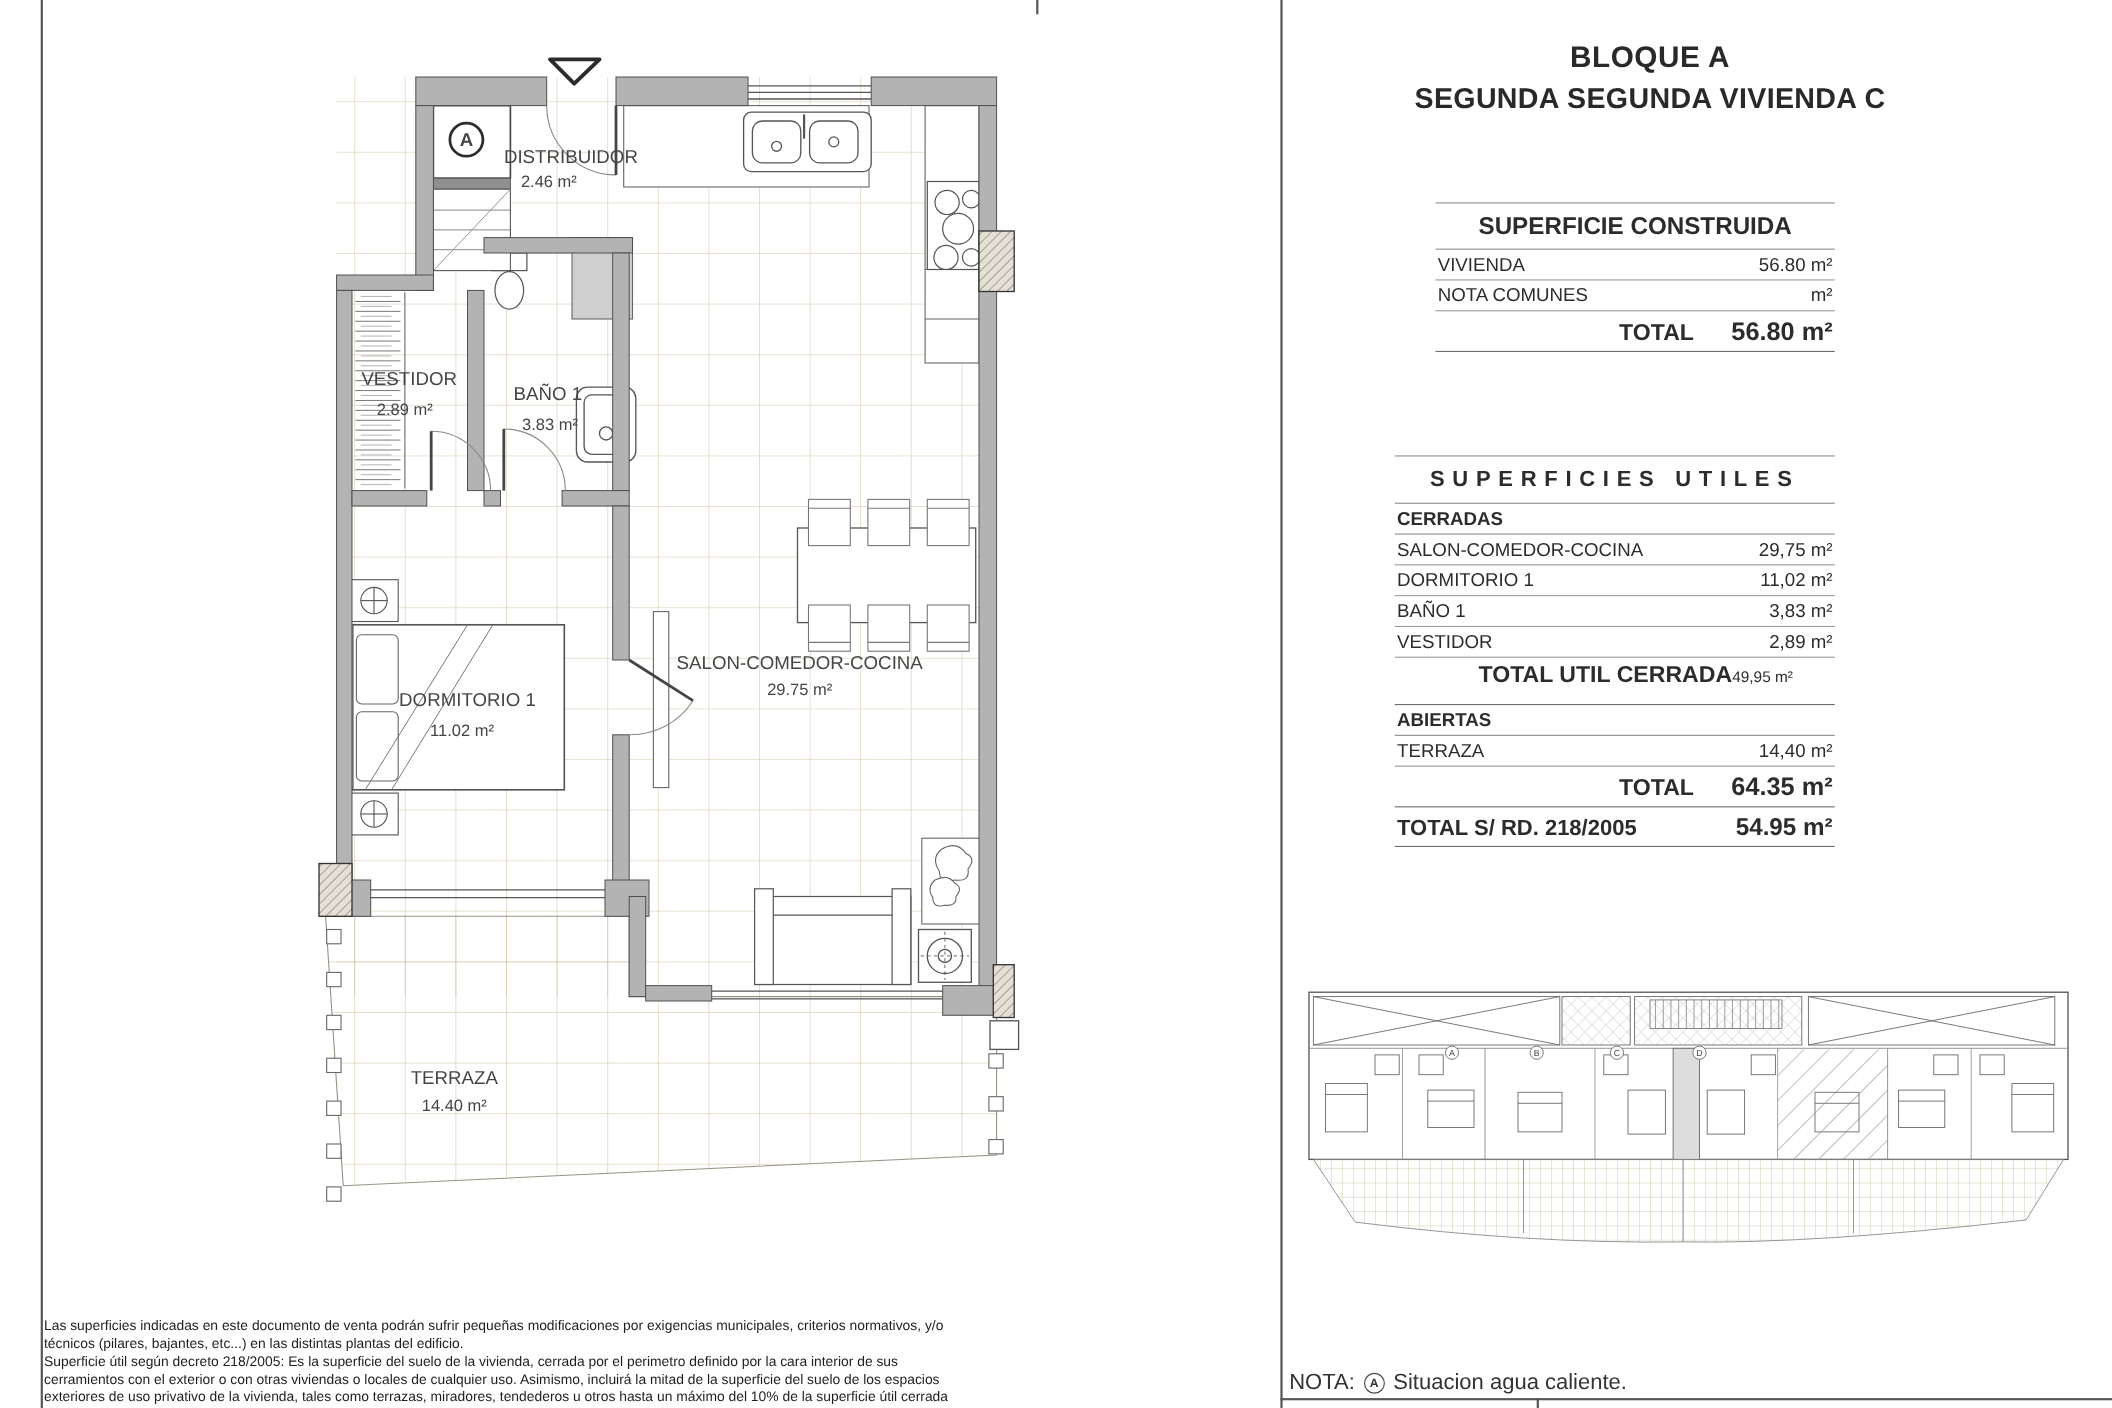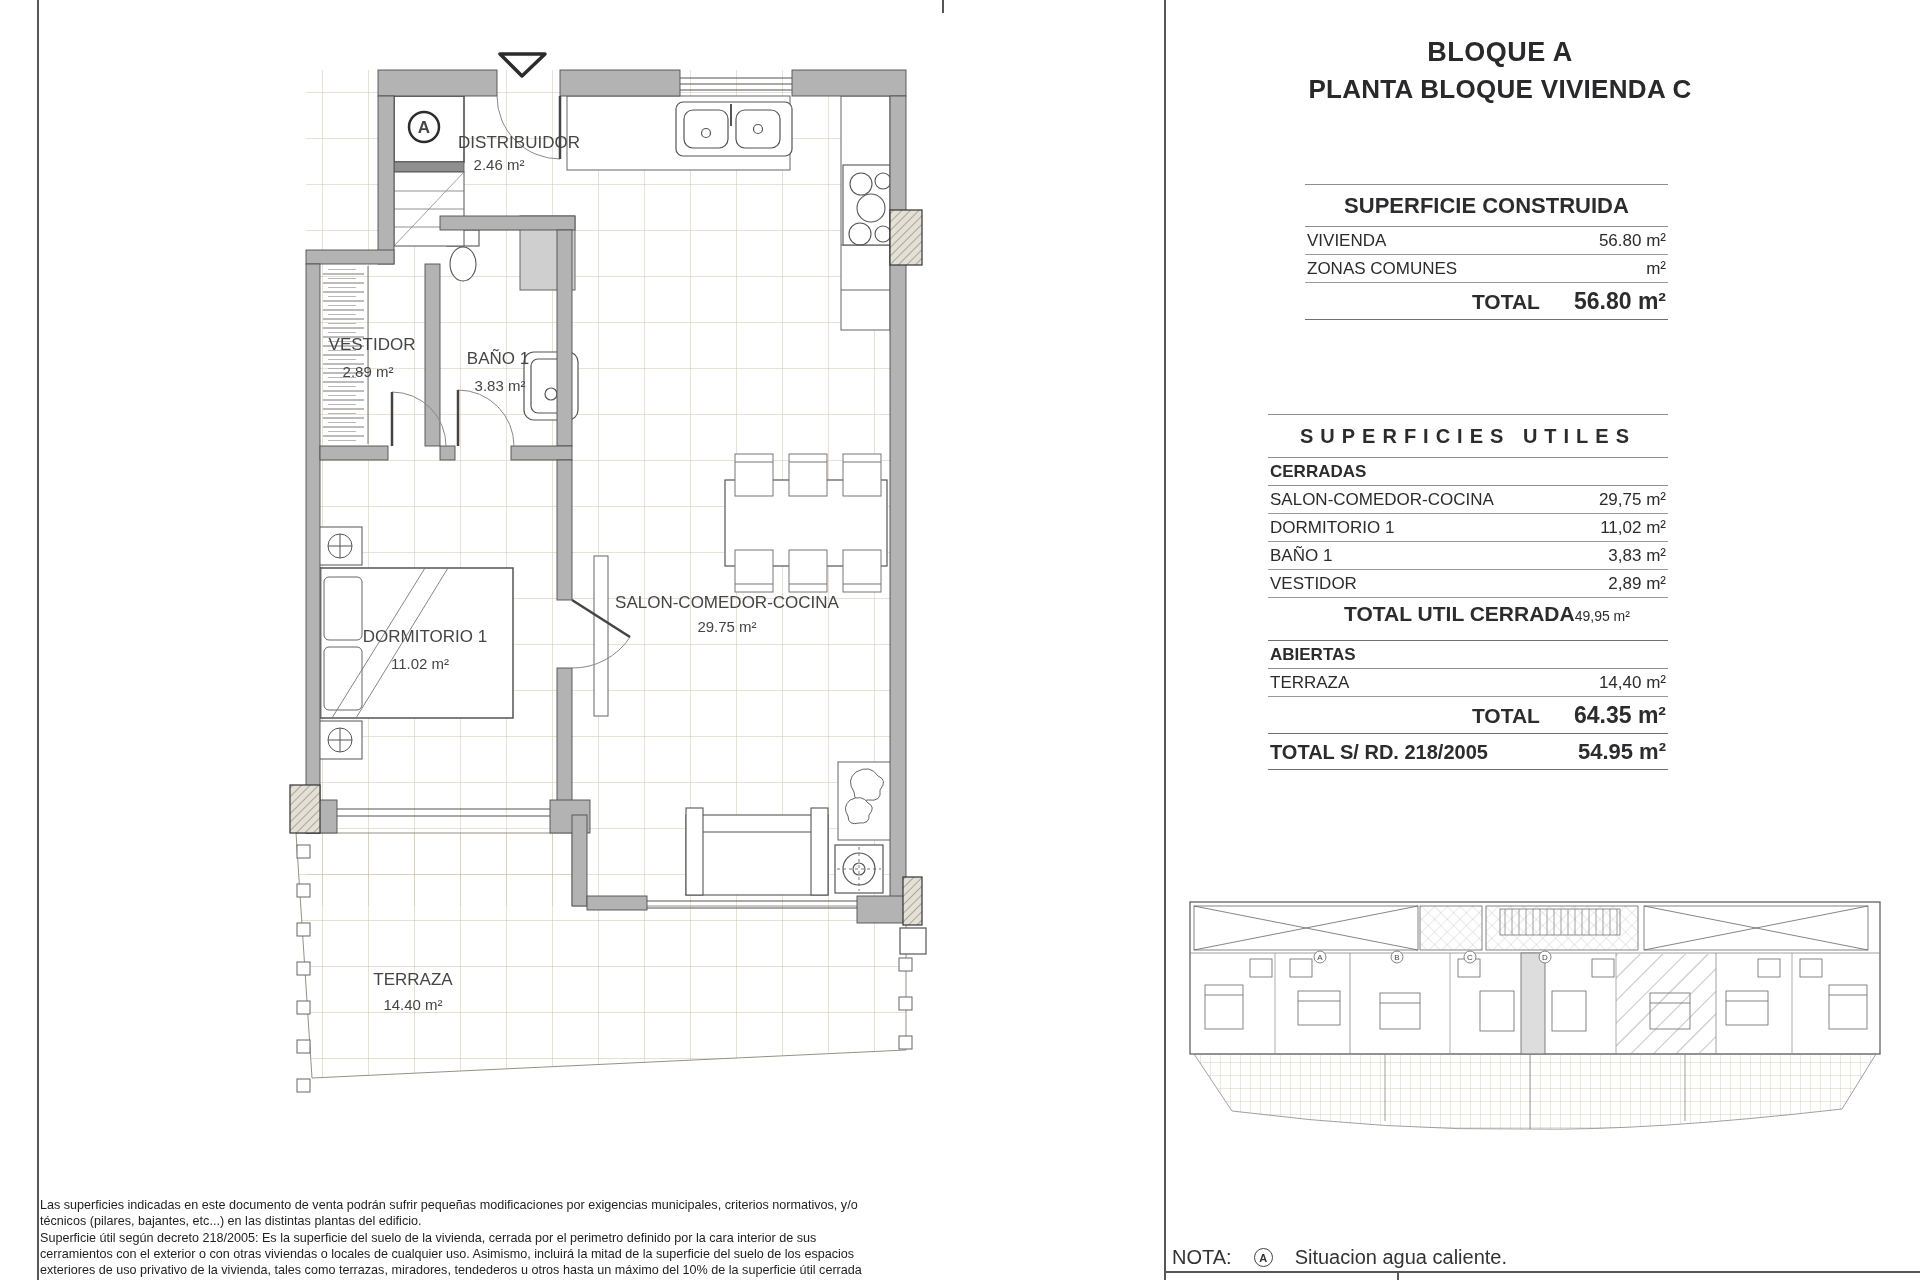--- a/index.html
+++ b/index.html
@@ -29,21 +29,21 @@
   .tcerr .val{font-size:14px;}
   .totrd{display:flex;justify-content:space-between;gap:30px;align-items:baseline;
          font-weight:bold;border-bottom:1.5px solid #6f6f6f;padding:5px 2px 4px 2px;}
   .totrd .lab{font-size:20px;}
   .totrd .val{font-size:22px;}
   
   .disclaimer{position:absolute;left:40px;top:1197px;width:912px;font-size:12.6px;
               line-height:16.3px;color:#1e1e1e;white-space:pre-line;
               border-bottom:1.5px solid #55565a;padding-bottom:3px;}
   .nota{position:absolute;left:1172px;top:1246px;font-size:20px;color:#333;
-        display:flex;align-items:center;gap:22px;}
+        display:flex;align-items:center;gap:8px;}
   .circleA{display:inline-flex;width:17px;height:17px;border:1.6px solid #444;border-radius:50%;
            font-size:11px;font-weight:bold;align-items:center;justify-content:center;color:#333;}
   
   svg text{font-family:"Liberation Sans",sans-serif;fill:#454545;}
   .rname{font-size:17px;}
   .rarea{font-size:15px;}
 </style>
 </head>
 <body>
 
@@ -335,31 +335,31 @@
       <text x="217" y="67">B</text>
       <circle cx="290" cy="64" r="6" fill="#fff" stroke="#666" stroke-width="0.8"></circle>
       <text x="290" y="67">C</text>
       <circle cx="365" cy="64" r="6" fill="#fff" stroke="#666" stroke-width="0.8"></circle>
       <text x="365" y="67">D</text>
     </g>
   </svg>
 
   <div class="title">
     <div class="l1">BLOQUE A</div>
-    <div class="l2">PLANTA BLOQUE VIVIENDA C</div>
+    <div class="l2">SEGUNDA SEGUNDA VIVIENDA C</div>
   </div>
 
   <div class="tbl construida">
     <div class="hdr">SUPERFICIE CONSTRUIDA</div>
     <div class="row">
       <span>VIVIENDA</span>
       <span>56.80 m²</span>
     </div>
     <div class="row">
-      <span>ZONAS COMUNES</span>
+      <span>NOTA COMUNES</span>
       <span>m²</span>
     </div>
     <div class="trow">
       <span class="lab">TOTAL</span>
       <span class="val">56.80 m²</span>
     </div>
   </div>
 
   <div class="tbl utiles">
     <div class="hdr">SUPERFICIES UTILES</div>

